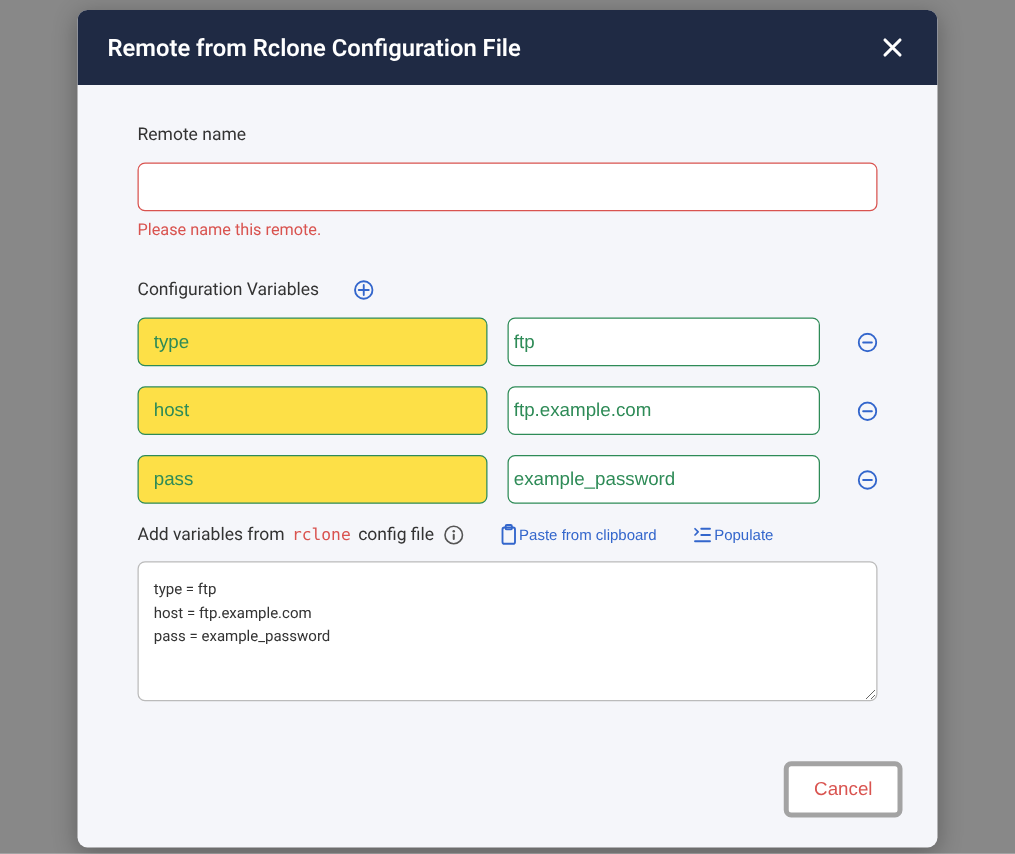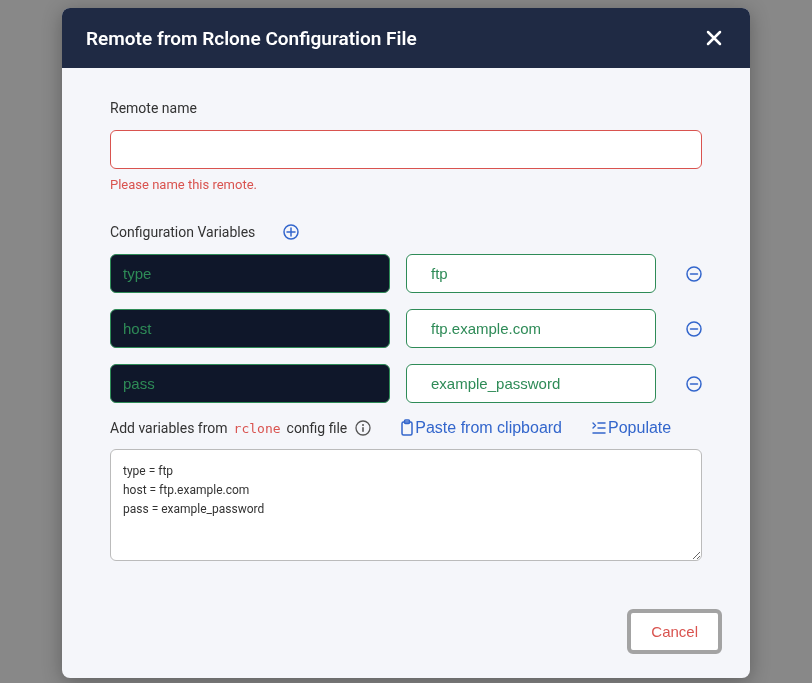--- a/index.html
+++ b/index.html
@@ -95,26 +95,26 @@
       gap: 16px;
       margin-bottom: 16px;
     }
     .var-input {
       flex: 0 0 280px;
       padding: 10px 12px;
       border: 1px solid #2e8b57;
       border-radius: 6px;
       font-size: 15px;
       color: #2e8b57;
-      background: #0f172a;
+      background: #fde047;
       outline: none;
     }
     .var-value {
       flex: 1;
-      padding: 10px 24px;
+      padding: 10px 4px;
       border: 1px solid #2e8b57;
       border-radius: 6px;
       font-size: 15px;
       color: #2e8b57;
       background: #fff;
       outline: none;
     }
     .remove-btn {
       background: none;
       border: none;
@@ -141,21 +141,21 @@
     }
     .config-file-text code {
       color: #d9534f;
       font-family: monospace;
       font-size: 13px;
     }
     .link-btn {
       background: none;
       border: none;
       color: #3366cc;
-      font-size: 16px;
+      font-size: 12px;
       cursor: pointer;
       display: flex;
       align-items: center;
       gap: 0;
     }
     .config-textarea {
       width: 100%;
       min-height: 112px;
       padding: 12px;
       border: 1px solid #bbb;

